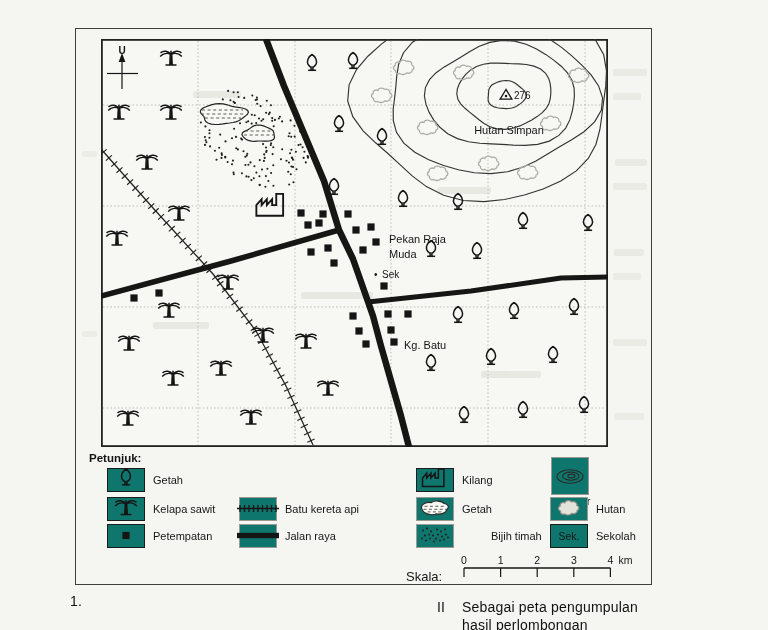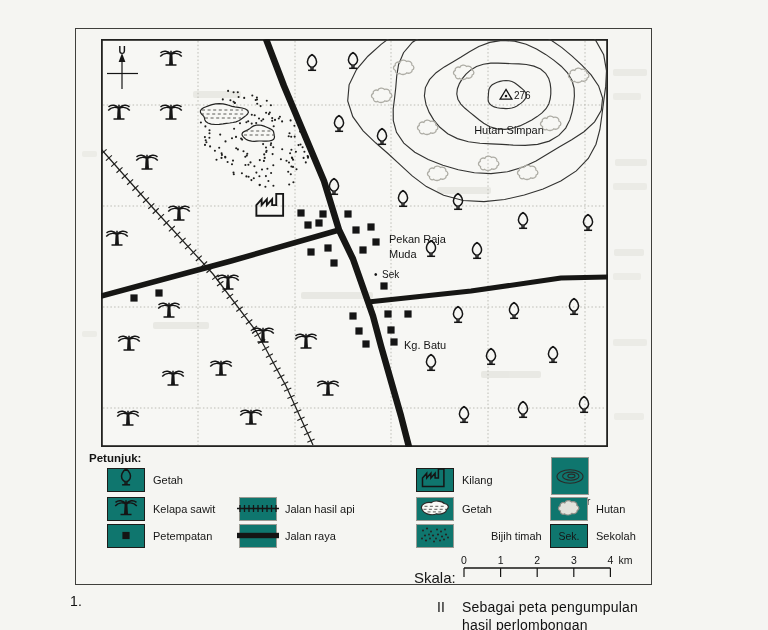--- a/index.html
+++ b/index.html
@@ -14,21 +14,21 @@
   .legend-item{position:absolute;display:flex;align-items:center;height:25px;padding-left:8px;}
   .legend-box{width:38px;height:24px;box-sizing:border-box;border:1.6px solid #1c1c1a;
     background:#0f766e;display:flex;align-items:center;justify-content:center;flex:0 0 38px;}
   .legend-box.light{border:1.2px solid #9a9a93;}
   .legend-box svg{overflow:visible;display:block;}
   .legend-label{margin-left:8px;font-size:11px;color:#161616;white-space:nowrap;}
   .sek-text{font-size:10.5px;color:#161616;}
   use.hutan-map{fill:none;stroke:#adaca4;stroke-width:1.3px;}
   use.hutan-legend{fill:#e3e3dc;stroke:#8e8e87;stroke-width:1.2px;}
   .scalebar{position:absolute;left:384px;top:524px;width:200px;height:30px;}
-  .scale-label{position:absolute;left:338px;top:540px;font-size:15px;color:#161616;}
+  .scale-label{position:absolute;left:330px;top:540px;font-size:13px;color:#161616;}
   .question{position:absolute;font-size:14px;color:#111;line-height:17.5px;display:flex;letter-spacing:.2px;}
   .qnum{flex:0 0 25px;}
   .q1{left:70px;top:593px;width:330px;}
   .q2{left:437px;top:599px;width:300px;}
 </style>
 </head>
 <body>
 
 <svg width="0" height="0" style="position:absolute">
   <defs>
@@ -413,21 +413,21 @@
           <span class="legend-label">Petempatan</span>
         </div>
       </div>
       <div class="legend-col" style="left: 155px;">
         <div class="legend-item" style="top: 467px;">
           <div class="legend-box light">
             <svg width="34" height="21" viewBox="-17 -10.5 34 21">
               <use href="#sym-railline"></use>
             </svg>
           </div>
-          <span class="legend-label">Jalan hasil api</span>
+          <span class="legend-label">Batu kereta api</span>
         </div>
         <div class="legend-item" style="top: 494px;">
           <div class="legend-box light">
             <svg width="34" height="21" viewBox="-17 -10.5 34 21">
               <use href="#sym-roadbar"></use>
             </svg>
           </div>
           <span class="legend-label">Jalan raya</span>
         </div>
       </div>

